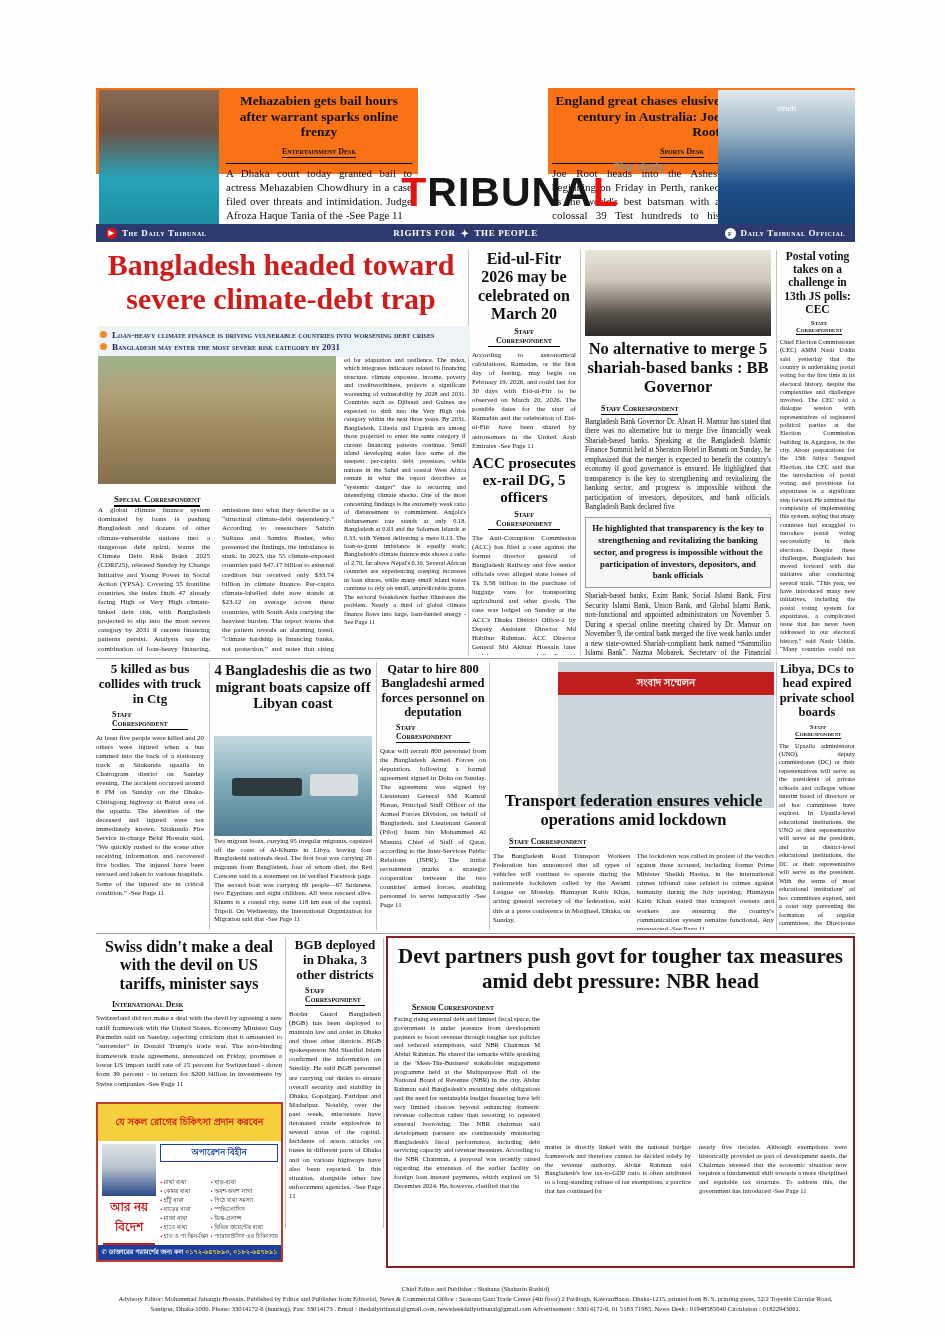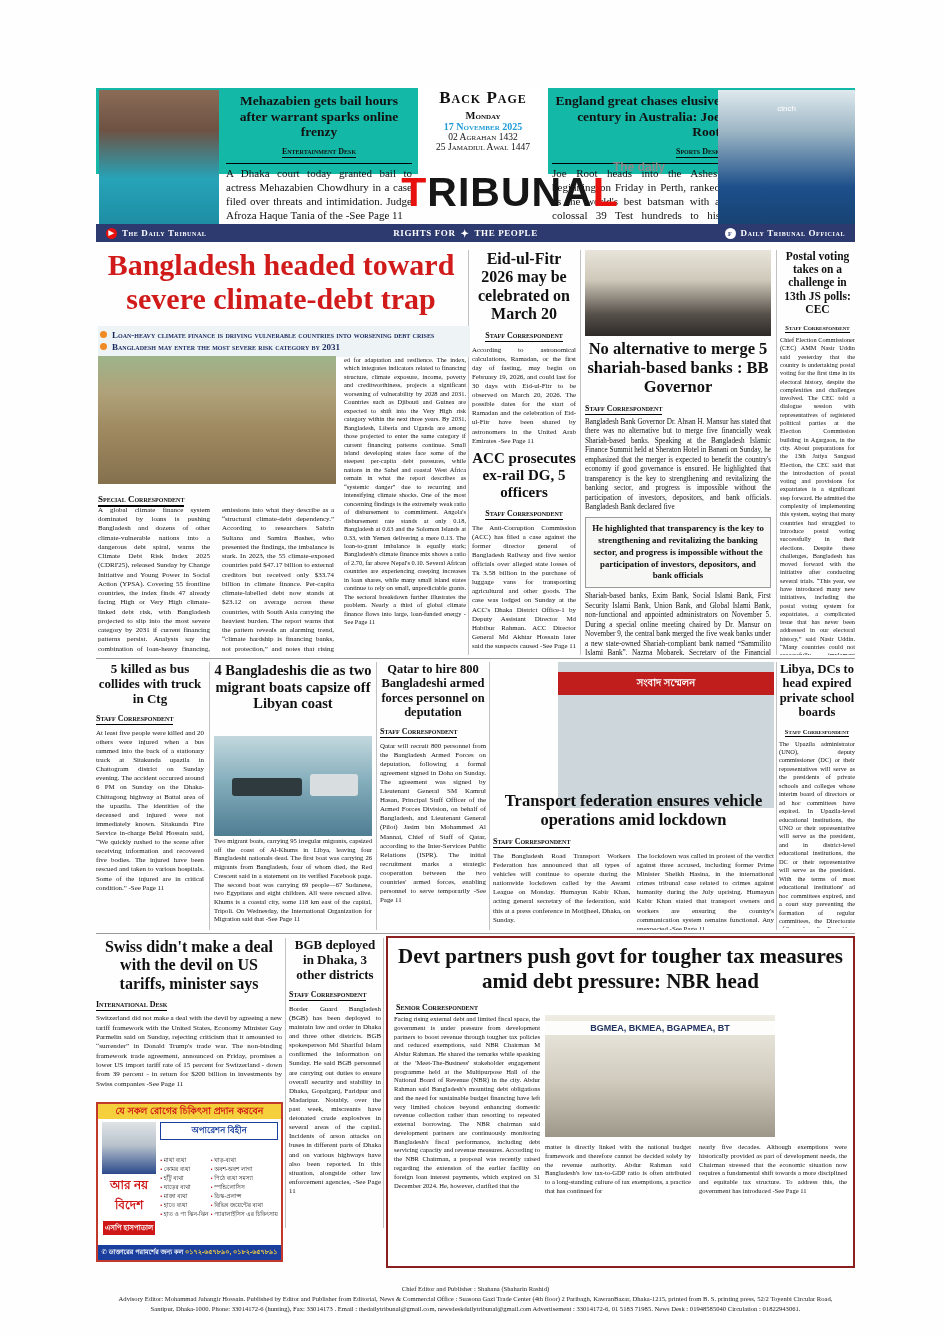--- a/index.html
+++ b/index.html
@@ -1,28 +1,28 @@
 <!DOCTYPE html>
 <html><head>
 <meta charset="utf-8">
 <style>
   html,body{margin:0;padding:0;background:#e9e9e9;}
   .sheet{position:relative;width:945px;height:1336px;background:#fefefe;margin:0 auto;
          font-family:"Liberation Serif",serif;color:#111;overflow:hidden;}
   
   .abs{position:absolute;}
   .byline{font-weight:bold;font-variant:small-caps;font-size:9px;border-bottom:2px solid #000;
-          display:inline-block;padding-bottom:1px;margin:3px 0 3px;}
+          display:inline-block;padding-bottom:1px;margin:3px 16px 3px;}
   .byline.sm{font-size:8px;border-bottom-width:1.5px;}
   .body{font-size:7px;line-height:1.32;text-align:justify;overflow:hidden;}
   .vrule{position:absolute;width:1px;background:#c2c2c2;}
   .hrule{position:absolute;height:1px;background:#9a9a9a;left:96px;width:759px;}
   .photo{position:absolute;overflow:hidden;}
   
-  .ear{position:absolute;background:#14b8a6;}
+  .ear{position:absolute;background:#f97316;}
   .ear-head{font-weight:bold;font-size:13.5px;line-height:1.15;text-align:center;}
   .ear-body{font-size:11px;line-height:1.3;text-align:justify;margin-top:2px;border-top:1.5px solid #000;padding-top:2px;}
   .backpage{position:absolute;left:424px;top:88px;width:118px;height:90px;background:#fff;text-align:center;}
   .bp-label{font-variant:small-caps;font-weight:bold;font-size:17px;letter-spacing:1px;}
   .bp-day{font-variant:small-caps;font-weight:bold;font-size:10.5px;margin-top:2px;}
   .bp-date{font-variant:small-caps;font-weight:bold;font-size:10px;color:#1e9bd7;}
   .bp-alt{font-variant:small-caps;font-size:9.5px;}
   
   .masthead{position:absolute;left:300px;top:160px;width:420px;text-align:center;}
   .mast-tag{font-family:"Liberation Sans",sans-serif;color:#8b8b8b;font-weight:bold;font-size:12px;
@@ -70,21 +70,21 @@
            box-sizing:border-box;background:#fff;}
   .nbr-h1{font-weight:bold;font-size:21px;line-height:1.18;text-align:center;margin:6px 6px 2px;}
   .nbr-photo{left:545px;top:1015px;width:230px;height:122px;
       background:linear-gradient(180deg,#efece4 0%,#cfcabc 55%,#9d978a 100%);}
   .nbr-banner{position:absolute;left:0;top:6px;width:100%;background:#fdfdfb;color:#20335f;
               font-family:"Liberation Sans",sans-serif;font-weight:bold;font-size:9px;text-align:center;padding:2px 0;}
   .nbr-col{position:absolute;font-size:6.6px;line-height:1.33;text-align:justify;overflow:hidden;}
   
   .ad{position:absolute;left:96px;top:1102px;width:187px;height:160px;border:2px solid #c0392b;
       box-sizing:border-box;background:#fff;font-family:"Liberation Sans","DejaVu Sans",sans-serif;}
-  .ad-header{background:#f6d03c;color:#cf1717;font-weight:bold;font-size:9.5px;text-align:center;padding:0 1px;}
+  .ad-header{background:#f6d03c;color:#cf1717;font-weight:bold;font-size:9.5px;text-align:center;padding:11px 1px;}
   .ad-main{display:flex;padding:3px;gap:3px;}
   .ad-left{width:58px;text-align:center;}
   .ad-doc{width:54px;height:52px;margin:0 auto;background:linear-gradient(180deg,#dfe3e6 0%,#b8c2cc 45%,#2b4a8b 100%);}
   .ad-tag{color:#cf1717;font-weight:bold;font-size:12px;margin-top:2px;}
   .ad-hosp{background:#cf1717;color:#fff;font-weight:bold;font-size:7px;padding:1px 2px;margin-top:2px;display:inline-block;}
   .ad-right{flex:1;}
   .ad-op{border:1.5px solid #1a3f9e;color:#1a3f9e;font-weight:bold;font-size:8.5px;text-align:center;
          padding:1px 0;margin-bottom:16px;}
   .ad-cols{display:flex;gap:2px;}
   .ad-cols ul{list-style:none;margin:0;padding:0;flex:1;}
@@ -103,27 +103,20 @@
 
   <div class="ear" style="left:96px;top:88px;width:322px;height:86px;">
     <div style="margin-left:130px;padding:5px 6px 0 0;">
       <div class="ear-head">Mehazabien gets bail hours after warrant sparks online frenzy</div>
       <div style="text-align:center;"><span class="byline sm">Entertainment Desk</span></div>
       <div class="ear-body">A Dhaka court today granted bail to actress Mehazabien Chowdhury in a case filed over threats and intimidation. Judge Afroza Haque Tania of the   -See Page 11</div>
     </div>
   </div>
   <div class="photo" style="left:99px;top:90px;width:120px;height:143px;background:linear-gradient(180deg,#8a6b57 0%,#6e5243 28%,#27a3b8 62%,#1b8aa0 100%);"></div>
 
-  <div class="backpage">
-    <div class="bp-label">Back Page</div>
-    <div class="bp-day">Monday</div>
-    <div class="bp-date">17 November 2025</div>
-    <div class="bp-alt">02 Agrahan 1432</div>
-    <div class="bp-alt">25 Jamadiul Awal 1447</div>
-  </div>
 
   <div class="ear" style="left:548px;top:88px;width:307px;height:86px;">
     <div style="width:168px;padding:5px 0 0 4px;">
       <div class="ear-head" style="text-align:right;">England great chases elusive century in Australia: Joe Root</div>
       <div style="text-align:right;"><span class="byline sm">Sports Desk</span></div>
       <div class="ear-body">Joe Root heads into the Ashes, beginning on Friday in Perth, ranked as the world's best batsman with a colossal 39 Test hundreds to his name...   -See Page 11</div>
     </div>
   </div>
   <div class="photo" style="left:718px;top:90px;width:137px;height:143px;background:linear-gradient(180deg,#dfe9ee 0%,#9fb8c6 28%,#1d4f8a 68%,#16406f 100%);">
     <span style="position:absolute;left:50%;top:14px;transform:translateX(-50%);color:#fff;font-size:8px;font-family:'Liberation Sans',sans-serif;">cinch</span>
@@ -297,23 +290,20 @@
     <div class="colhead" style="font-size:13px;">BGB deployed in Dhaka, 3 other districts</div>
     <div><span class="byline sm">Staff Correspondent</span></div>
     <div class="body" style="font-size:6.9px;">Border Guard Bangladesh (BGB) has been deployed to maintain law and order in Dhaka and three other districts. BGB spokesperson Md Shariful Islam confirmed the information on Sunday. He said BGB personnel are carrying out duties to ensure overall security and stability in Dhaka, Gopalganj, Faridpur and Madaripur. Notably, over the past week, miscreants have detonated crude explosives in several areas of the capital. Incidents of arson attacks on buses in different parts of Dhaka and on various highways have also been reported. In this situation, alongside other law enforcement agencies,   -See Page 11</div>
   </div>
 
   <div class="nbr-box">
     <div class="nbr-h1">Devt partners push govt for tougher tax measures amid debt pressure: NBR head</div>
     <div style="margin-left:8px;"><span class="byline sm">Senior Correspondent</span></div>
   </div>
   <div class="nbr-col" style="left:394px;top:1015px;width:146px;height:244px;">Facing rising external debt and limited fiscal space, the government is under pressure from development partners to boost revenue through tougher tax policies and reduced exemptions, said NBR Chairman M Abdur Rahman. He shared the remarks while speaking at the 'Meet-The-Business' stakeholder engagement programme held at the Multipurpose Hall of the National Board of Revenue (NBR) in the city. Abdur Rahman said Bangladesh's mounting debt obligations and the need for sustainable budget financing have left very limited choices beyond enhancing domestic revenue collection rather than resorting to repeated external borrowing. The NBR chairman said development partners are continuously monitoring Bangladesh's fiscal performance, including debt servicing capacity and revenue measures. According to the NBR Chairman, a proposal was recently raised regarding the extension of the earlier facility on foreign loan interest payments, which expired on 31 December 2024. He, however, clarified that the</div>
-  <div class="photo nbr-photo">
-    <span class="nbr-banner">BGMEA, BKMEA, BGAPMEA, BT</span>
-  </div>
   <div class="nbr-col" style="left:545px;top:1143px;width:146px;height:116px;">matter is directly linked with the national budget framework and therefore cannot be decided solely by the revenue authority. Abdur Rahman said Bangladesh's low tax-to-GDP ratio is often attributed to a long-standing culture of tax exemptions, a practice that has continued for</div>
   <div class="nbr-col" style="left:699px;top:1143px;width:148px;height:116px;">nearly five decades. Although exemptions were historically provided as part of development needs, the Chairman stressed that the economic situation now requires a fundamental shift towards a more disciplined and equitable tax structure. To address this, the government has introduced   -See Page 11</div>
 
   <div class="pfooter">
     <div>Chief Editor and Publisher : Shahana (Shaharin Rashid)</div>
     <div>Advisory Editor: Mohammad Jahangir Hossain. Published by Editor and Publisher from Editorial, News &amp; Commercial Office : Suasona Gazi Trade Center (4th floor) 2 Paribagh, KawranBazar, Dhaka-1215, printed from B. S. printing press, 52/2 Toyenbi Circular Road,</div>
     <div>Santipur, Dhaka-1000. Phone: 33014172-6 (hunting), Fax: 33014173 . Email : thedailytribunal@gmail.com, newsdeskdailytribunal@gmail.com Advertisement : 33014172-6, 01 5183 71985. News Desk : 01948585040 Circulation : 01822943061.</div>
   </div>
 
 </div>

